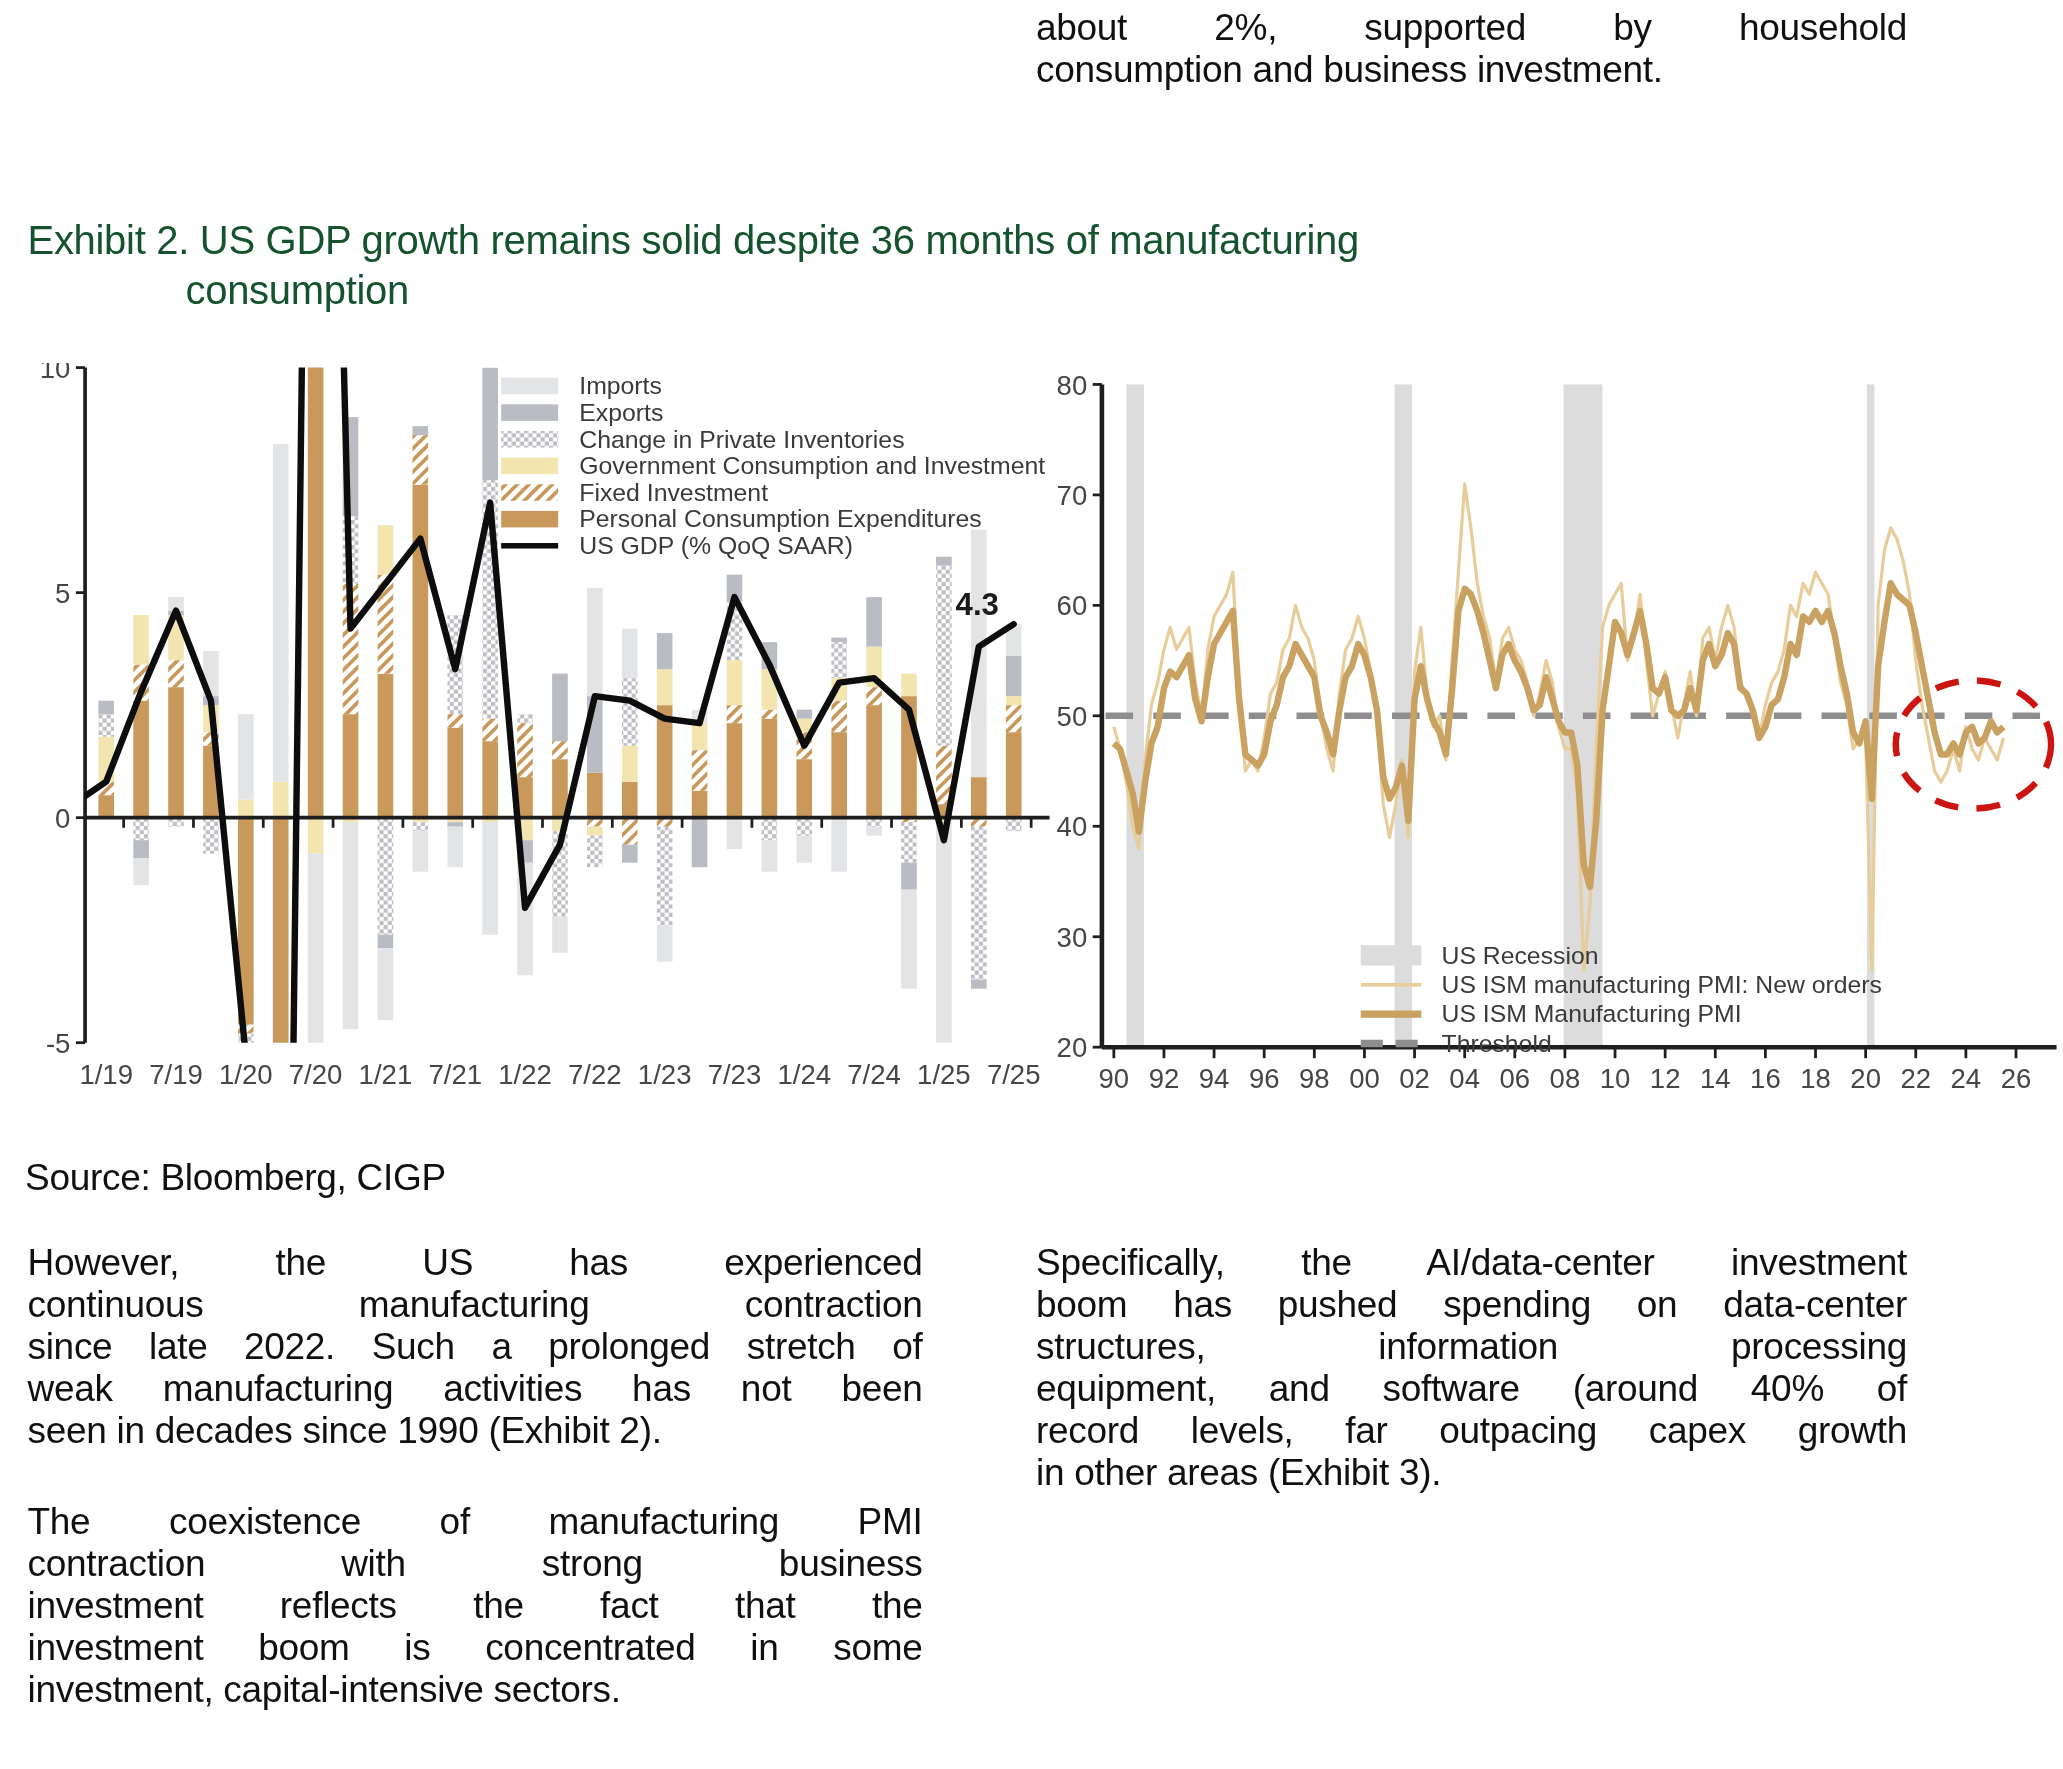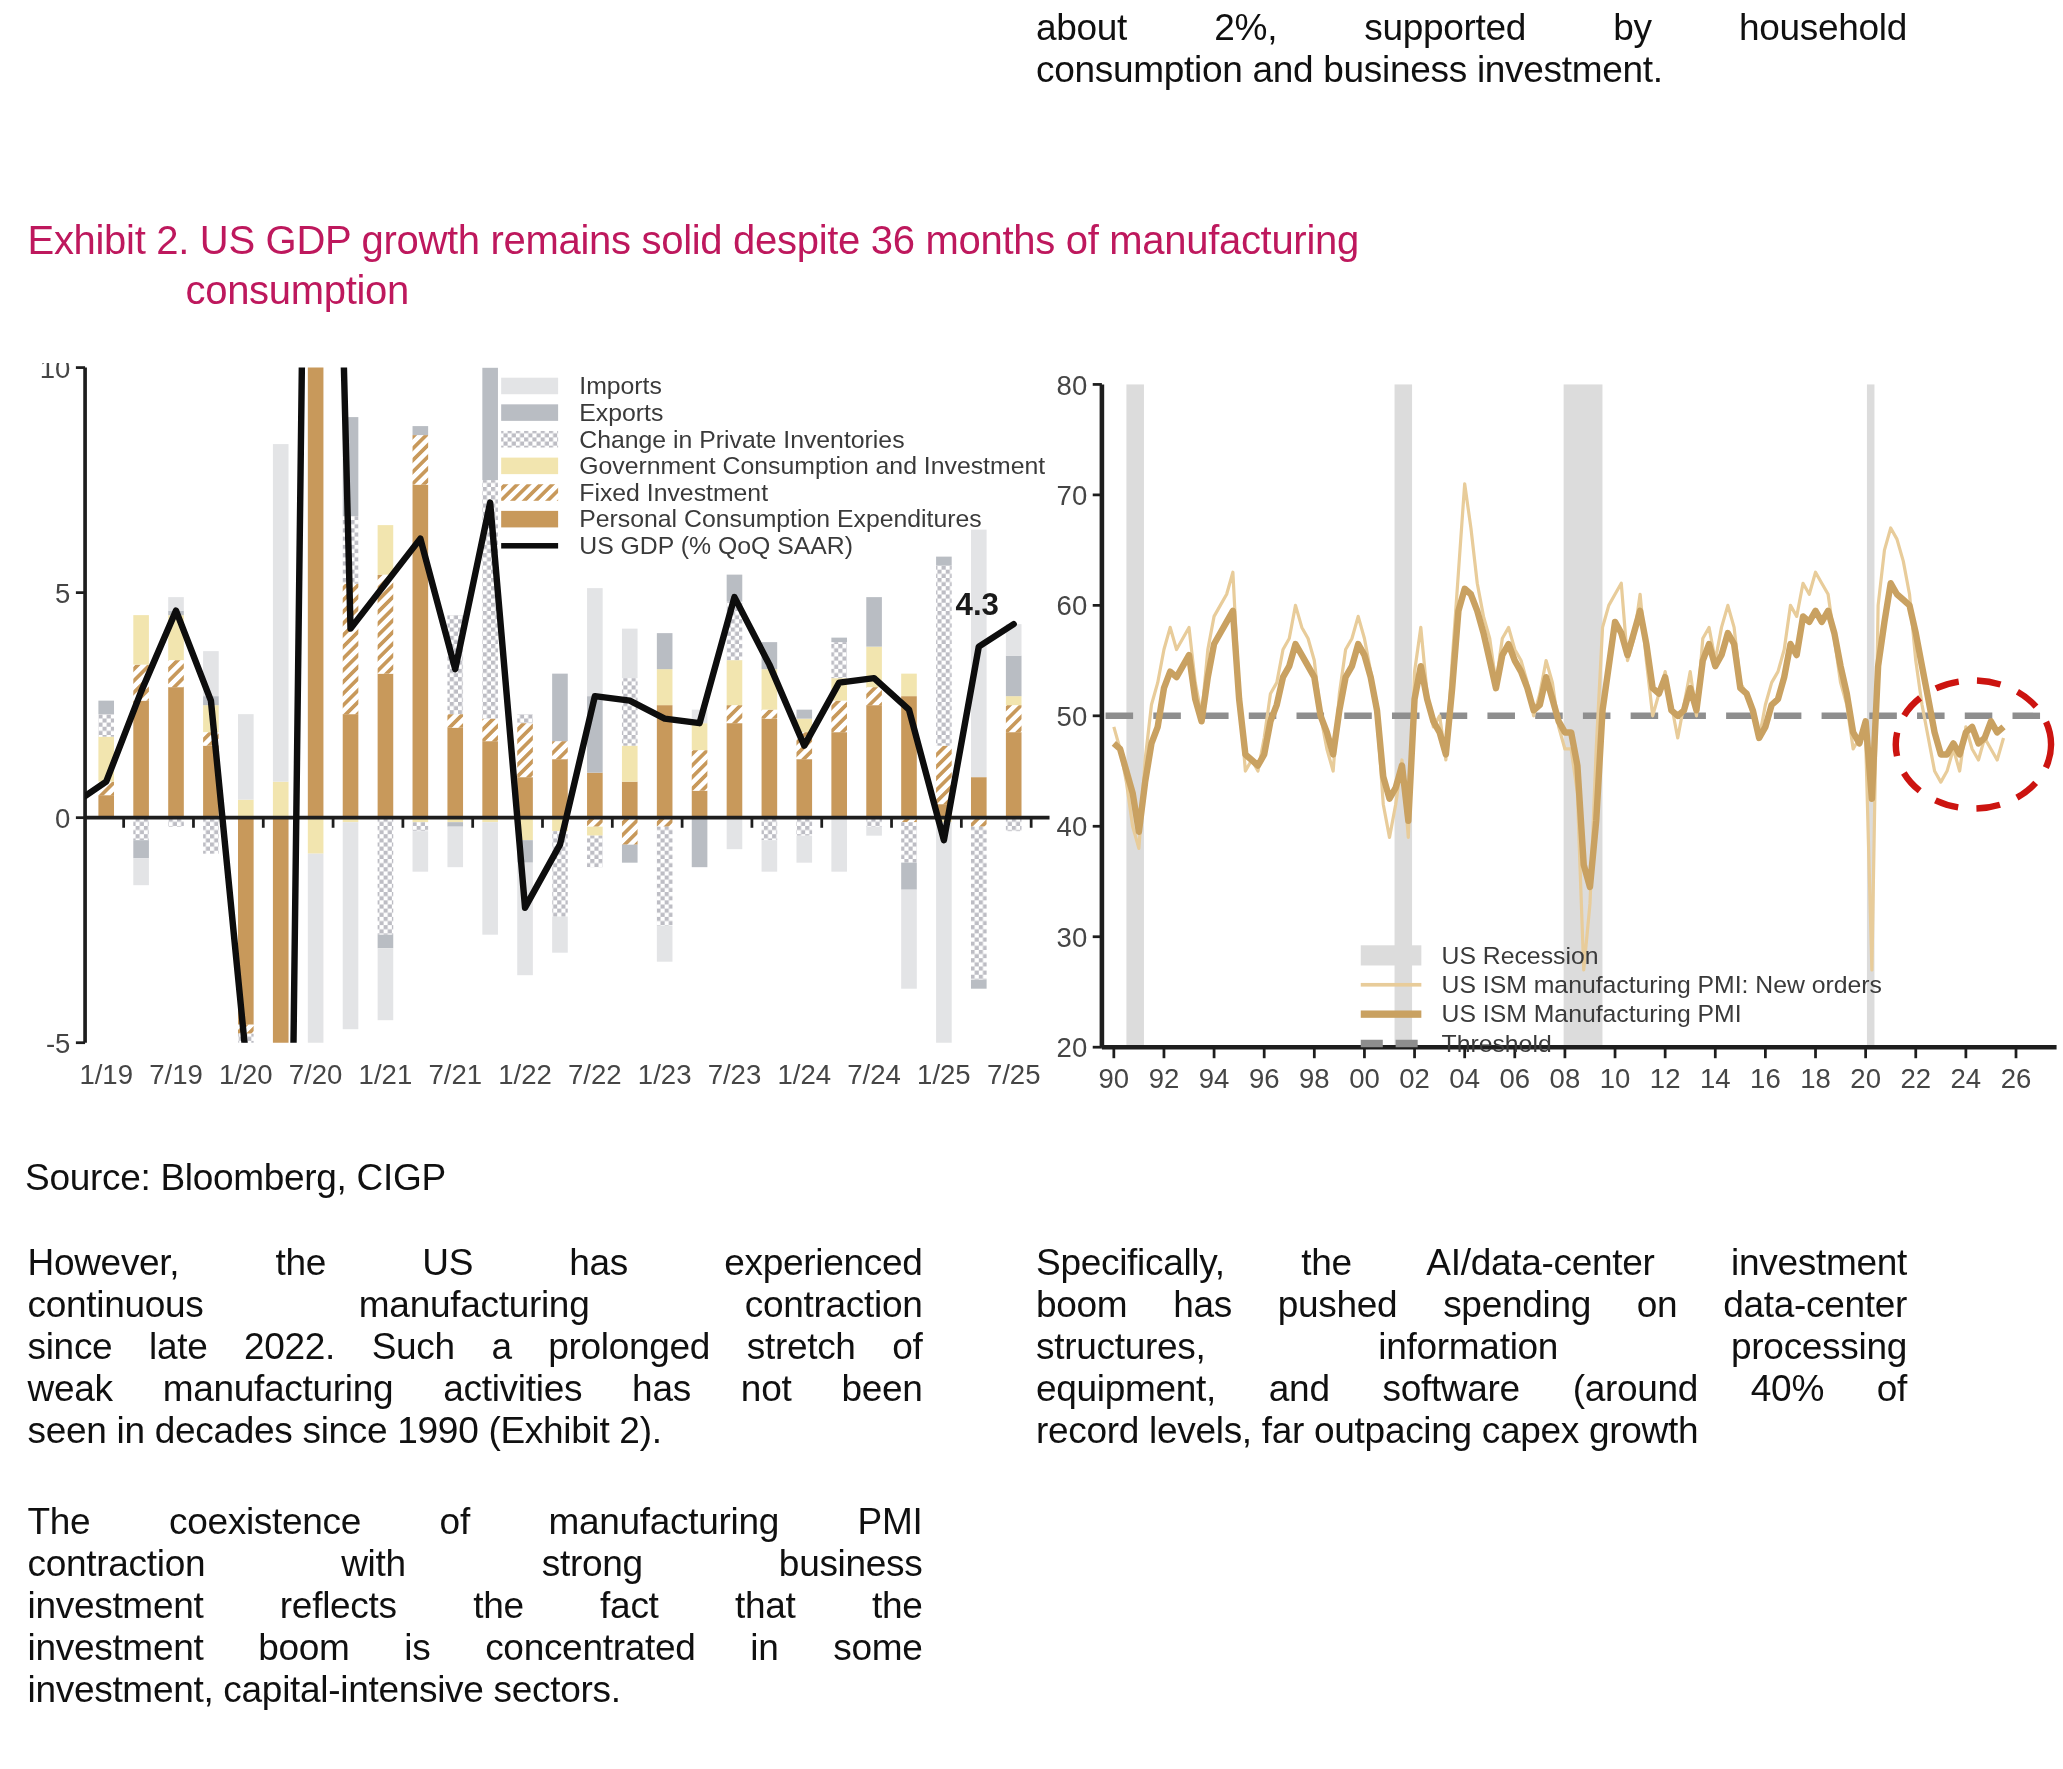--- a/index.html
+++ b/index.html
@@ -19,21 +19,21 @@
 </head>
 <body>
 
 <div class="page">
 
   <div class="para endlast" id="intro-right" style="left:1036px;top:7.3px;width:871px;">
       <div class="jline">about 2%, supported by household</div>
       <div class="jline">consumption and business investment.</div>
     </div>
 
-  <div class="exhibit-title" style="color: #be185d;">
+  <div class="exhibit-title" style="color: #14532d;">
     <div class="t1">Exhibit 2. US GDP growth remains solid despite 36 months of manufacturing</div>
     <div class="t2">consumption</div>
   </div>
 
   <div class="chart" id="left-chart"><svg width="1029" height="744" viewBox="0 0 1120 810">
         <defs>
           <clipPath id="clipL">
             <rect x="62" y="5" width="1050" height="735"></rect>
           </clipPath>
           <pattern id="hatchL" width="9" height="9" patternUnits="userSpaceOnUse" patternTransform="rotate(45)">
@@ -358,16 +358,17 @@
       <div class="jline">investment reflects the fact that the</div>
       <div class="jline">investment boom is concentrated in some</div>
       <div class="jline">investment, capital-intensive sectors.</div>
     </div>
   <div class="para endlast" style="left:1036px;top:1242px;width:871px;">
       <div class="jline">Specifically, the AI/data-center investment</div>
       <div class="jline">boom has pushed spending on data-center</div>
       <div class="jline">structures, information processing</div>
       <div class="jline">equipment, and software (around 40% of</div>
       <div class="jline">record levels, far outpacing capex growth</div>
+      <div class="jline">in other areas (Exhibit 3).</div>
     </div>
 
 </div>
 
 
 </body></html>

